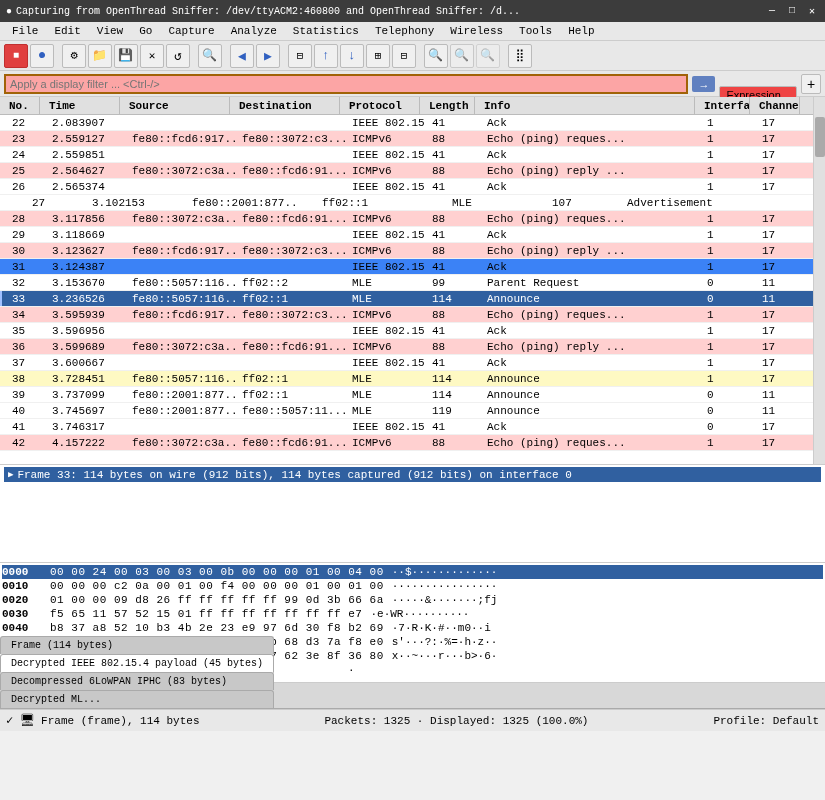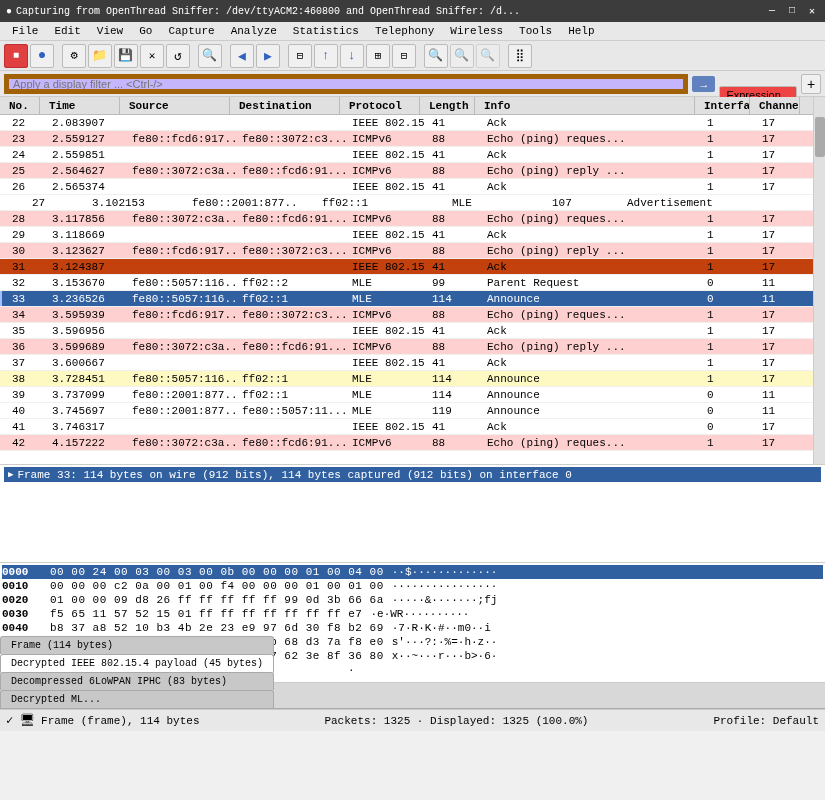--- a/index.html
+++ b/index.html
@@ -63,24 +63,24 @@
       border-bottom: 1px solid #ccc;
       display: flex;
       align-items: center;
       height: 26px;
       padding: 0 4px;
       gap: 4px;
     }
     #filter-input {
       flex: 1;
       height: 20px;
-      border: 5px solid #a16207;
+      border: 2px solid #a16207;
       padding: 0 4px;
       font-size: 11px;
-      background: #c4b5fd;
+      background: #fca5a5;
     }
     .filter-arrow-btn {
       background: #6080c0;
       color: #fff;
       border: none;
       padding: 2px 6px;
       font-size: 11px;
       cursor: pointer;
       border-radius: 2px;
     }
@@ -448,21 +448,21 @@
             <div class="cell w-no">30</div>
             <div class="cell w-time">3.123627</div>
             <div class="cell w-src">fe80::fcd6:917...</div>
             <div class="cell w-dst">fe80::3072:c3...</div>
             <div class="cell w-proto">ICMPv6</div>
             <div class="cell w-len">88</div>
             <div class="cell w-info">Echo (ping) reply ...</div>
             <div class="cell w-iface">1</div>
             <div class="cell w-chan">17</div>
           </div>
-          <div class="packet-row" style="background: #c2410c;">
+          <div class="packet-row" style="background: #3b82f6;">
             <div style="width: 8px; min-width: 8px; height: 100%;"></div>
             <div class="cell w-no">31</div>
             <div class="cell w-time">3.124387</div>
             <div class="cell w-src"></div>
             <div class="cell w-dst"></div>
             <div class="cell w-proto">IEEE 802.15.4</div>
             <div class="cell w-len">41</div>
             <div class="cell w-info">Ack</div>
             <div class="cell w-iface">1</div>
             <div class="cell w-chan">17</div>

